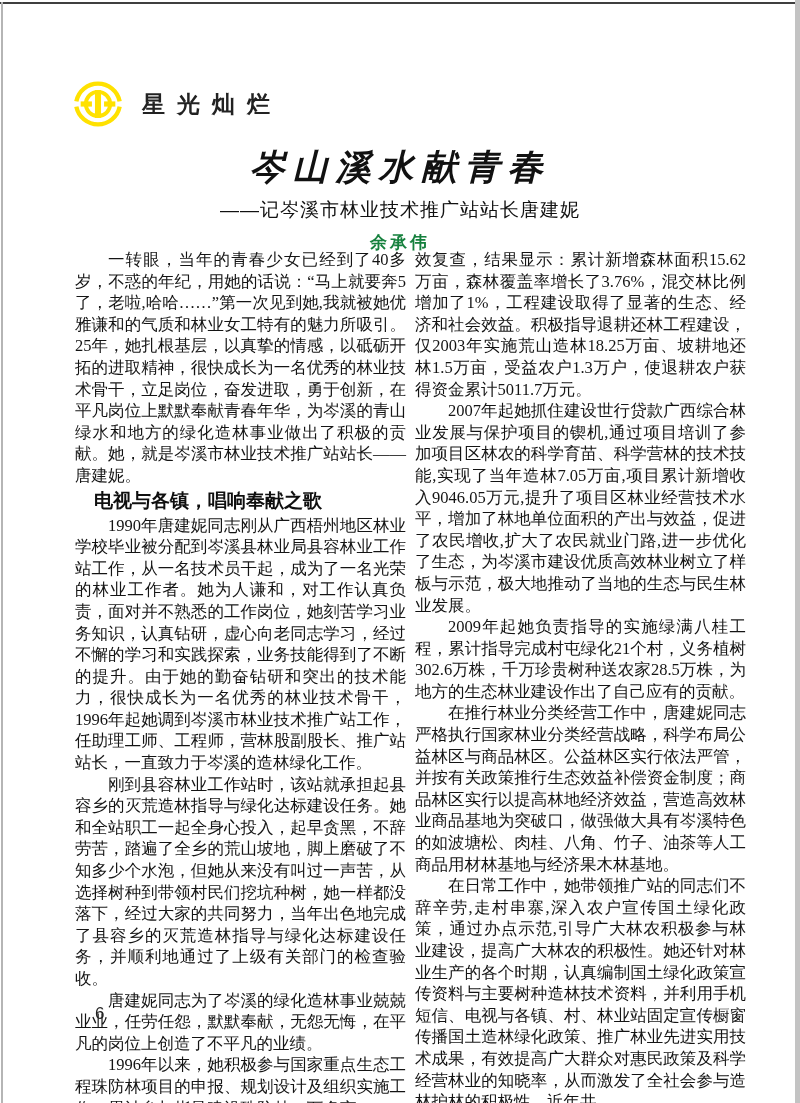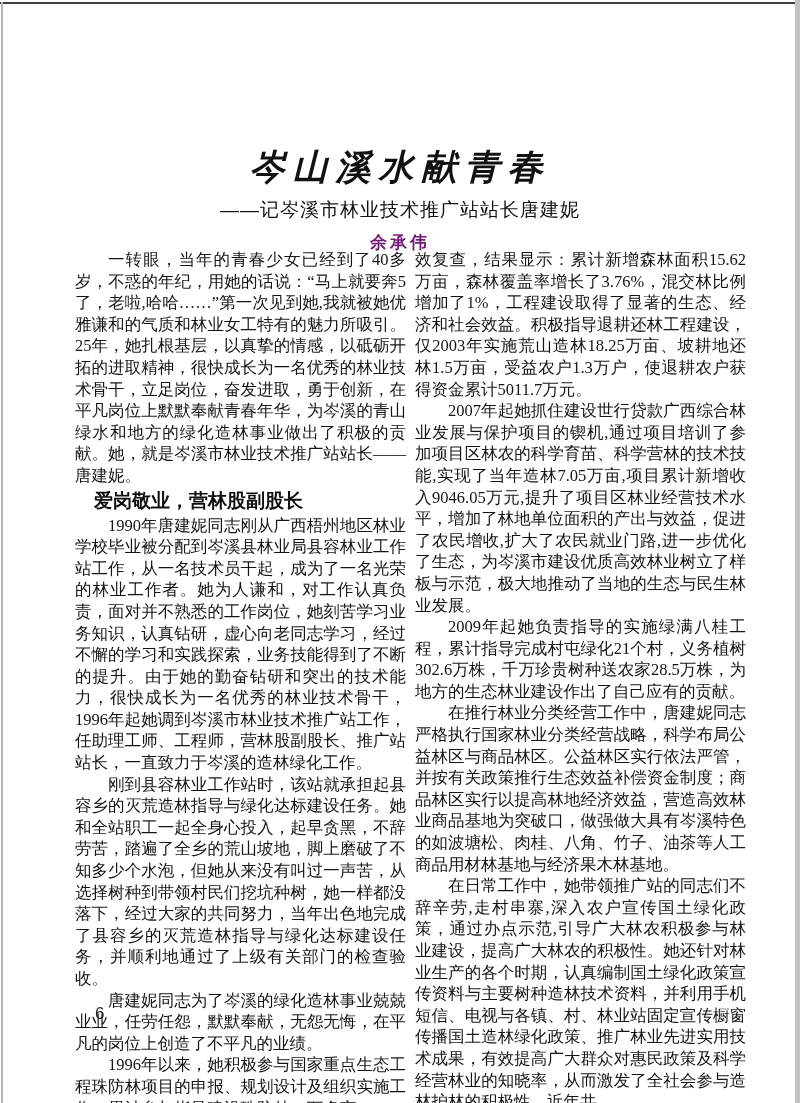--- a/index.html
+++ b/index.html
@@ -25,21 +25,21 @@
     font-weight:bold;font-style:italic;font-size:35px;letter-spacing:8px;color:#111;
   }
   .subtitle{
     position:absolute;top:197px;left:0;width:100%;text-align:center;
     font-family:"Liberation Sans","DejaVu Sans",sans-serif;
     font-weight:normal;font-size:19px;letter-spacing:1px;color:#111;
   }
   .author{
     position:absolute;top:231px;left:0;width:100%;text-align:center;
     font-family:"Liberation Sans","DejaVu Sans",sans-serif;
-    font-weight:bold;font-size:17px;letter-spacing:3px;color:#701a75;
+    font-weight:bold;font-size:17px;letter-spacing:3px;color:#15803d;
   }
 
   .column{
     position:absolute;top:249px;width:331px;
     font-size:16.5px;line-height:21.6px;text-align:justify;
     color:#141414;
   }
   .column.left{left:75px;}
   .column.right{left:415px;}
   .para{margin:0;}
@@ -55,28 +55,42 @@
   }
 </style>
 </head>
 <body>
 
 <div class="page">
   <div class="edge-top"></div>
   <div class="edge-left"></div>
   <div class="edge-right"></div>
 
+  <div class="logo-row">
+    <svg class="logo-emblem" viewBox="0 0 60 60" aria-hidden="true">
+
+      <path d="M 5 27 A 25.5 25.5 0 0 1 55 27" fill="none" stroke="#FFE100" stroke-width="5"></path>
+      <path d="M 55 33 A 25.5 25.5 0 0 1 5 33" fill="none" stroke="#FFE100" stroke-width="5"></path>
+
+      <circle cx="30" cy="30" r="14" fill="none" stroke="#FFE100" stroke-width="4.5"></circle>
+
+      <rect x="26.5" y="14" width="7" height="32" fill="#FFE100"></rect>
+      <rect x="10" y="27" width="13" height="6" fill="#FFE100"></rect>
+      <rect x="37" y="27" width="13" height="6" fill="#FFE100"></rect>
+    </svg>
+    <span class="logo-text">星光灿烂</span>
+  </div>
 
   <div class="title">岑山溪水献青春</div>
   <div class="subtitle">——记岑溪市林业技术推广站站长唐建妮</div>
   <div class="author">余承伟</div>
 
   <div class="column left" id="col-left">
       <p class="para indent">一转眼，当年的青春少女已经到了40多岁，不惑的年纪，用她的话说：“马上就要奔5了，老啦,哈哈……”第一次见到她,我就被她优雅谦和的气质和林业女工特有的魅力所吸引。25年，她扎根基层，以真挚的情感，以砥砺开拓的进取精神，很快成长为一名优秀的林业技术骨干，立足岗位，奋发进取，勇于创新，在平凡岗位上默默奉献青春年华，为岑溪的青山绿水和地方的绿化造林事业做出了积极的贡献。她，就是岑溪市林业技术推广站站长——唐建妮。</p>
-      <h3 class="section-heading">爱岗敬业，营林股副股长</h3>
+      <h3 class="section-heading">电视与各镇，唱响奉献之歌</h3>
       <p class="para indent">1990年唐建妮同志刚从广西梧州地区林业学校毕业被分配到岑溪县林业局县容林业工作站工作，从一名技术员干起，成为了一名光荣的林业工作者。她为人谦和，对工作认真负责，面对并不熟悉的工作岗位，她刻苦学习业务知识，认真钻研，虚心向老同志学习，经过不懈的学习和实践探索，业务技能得到了不断的提升。由于她的勤奋钻研和突出的技术能力，很快成长为一名优秀的林业技术骨干，1996年起她调到岑溪市林业技术推广站工作，任助理工师、工程师，营林股副股长、推广站站长，一直致力于岑溪的造林绿化工作。</p>
       <p class="para indent">刚到县容林业工作站时，该站就承担起县容乡的灭荒造林指导与绿化达标建设任务。她和全站职工一起全身心投入，起早贪黑，不辞劳苦，踏遍了全乡的荒山坡地，脚上磨破了不知多少个水泡，但她从来没有叫过一声苦，从选择树种到带领村民们挖坑种树，她一样都没落下，经过大家的共同努力，当年出色地完成了县容乡的灭荒造林指导与绿化达标建设任务，并顺利地通过了上级有关部门的检查验收。</p>
       <p class="para indent">唐建妮同志为了岑溪的绿化造林事业兢兢业业，任劳任怨，默默奉献，无怨无悔，在平凡的岗位上创造了不平凡的业绩。</p>
       <p class="para indent">1996年以来，她积极参与国家重点生态工程珠防林项目的申报、规划设计及组织实施工作，累计参与指导建设珠防林15万多亩；2013年78月经组织工作组对原实施珠防林工程的地块进行成</p>
     </div>
   <div class="column right" id="col-right">
       <p class="para">效复查，结果显示：累计新增森林面积15.62万亩，森林覆盖率增长了3.76%，混交林比例增加了1%，工程建设取得了显著的生态、经济和社会效益。积极指导退耕还林工程建设，仅2003年实施荒山造林18.25万亩、坡耕地还林1.5万亩，受益农户1.3万户，使退耕农户获得资金累计5011.7万元。</p>
       <p class="para indent">2007年起她抓住建设世行贷款广西综合林业发展与保护项目的锲机,通过项目培训了参加项目区林农的科学育苗、科学营林的技术技能,实现了当年造林7.05万亩,项目累计新增收入9046.05万元,提升了项目区林业经营技术水平，增加了林地单位面积的产出与效益，促进了农民增收,扩大了农民就业门路,进一步优化了生态，为岑溪市建设优质高效林业树立了样板与示范，极大地推动了当地的生态与民生林业发展。</p>
       <p class="para indent">2009年起她负责指导的实施绿满八桂工程，累计指导完成村屯绿化21个村，义务植树302.6万株，千万珍贵树种送农家28.5万株，为地方的生态林业建设作出了自己应有的贡献。</p>
       <p class="para indent">在推行林业分类经营工作中，唐建妮同志严格执行国家林业分类经营战略，科学布局公益林区与商品林区。公益林区实行依法严管，并按有关政策推行生态效益补偿资金制度；商品林区实行以提高林地经济效益，营造高效林业商品基地为突破口，做强做大具有岑溪特色的如波塘松、肉桂、八角、竹子、油茶等人工商品用材林基地与经济果木林基地。</p>

